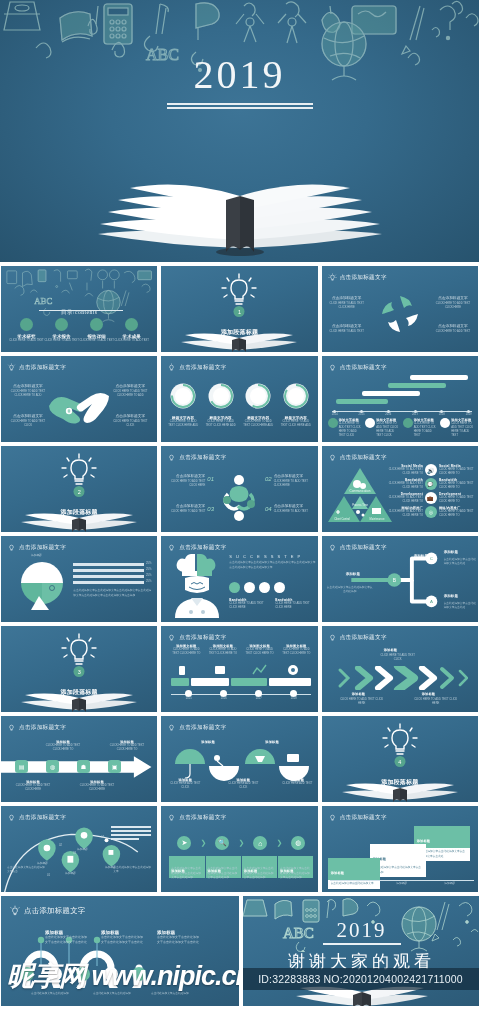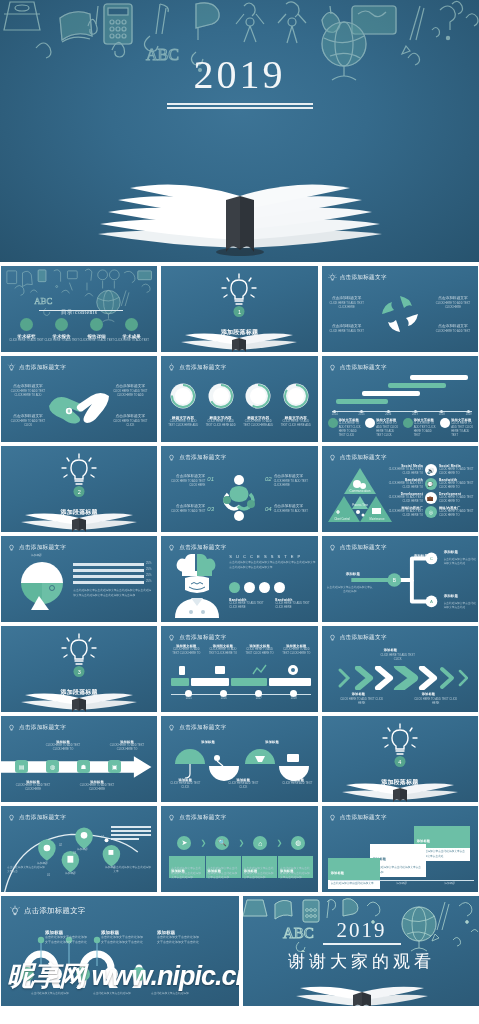--- a/index.html
+++ b/index.html
@@ -1191,17 +1191,20 @@
         <div class="end-rule"></div>
         <div class="end-title">谢谢大家的观看</div>
         <svg style="position:absolute;left:50%;transform:translateX(-50%);bottom:-2px" width="140" height="30" viewBox="0 0 140 30">
           <path d="M70 28 Q34 26 4 18 Q36 14 70 22 Z" fill="#eef2f4"></path>
           <path d="M70 28 Q106 26 136 18 Q104 14 70 22 Z" fill="#e4e9ec"></path>
           <path d="M70 22 Q36 18 8 10 Q38 6 70 14 Z" fill="#ffffff"></path>
           <path d="M70 22 Q104 18 132 10 Q102 6 70 14 Z" fill="#f4f6f8"></path>
           <path d="M70 14 L70 29 Q65 24 61 30 L61 17 Z" fill="#3a3f45"></path>
           <path d="M70 14 L70 29 Q75 24 79 30 L79 17 Z" fill="#2f343a"></path>
         </svg>
+        <div class="wm-bar">
+          <span>ID:32283883 NO:20201204002421711000</span>
+        </div>
       </div>
     </div>
 
   </div>
 </div>
 
 </body></html>

